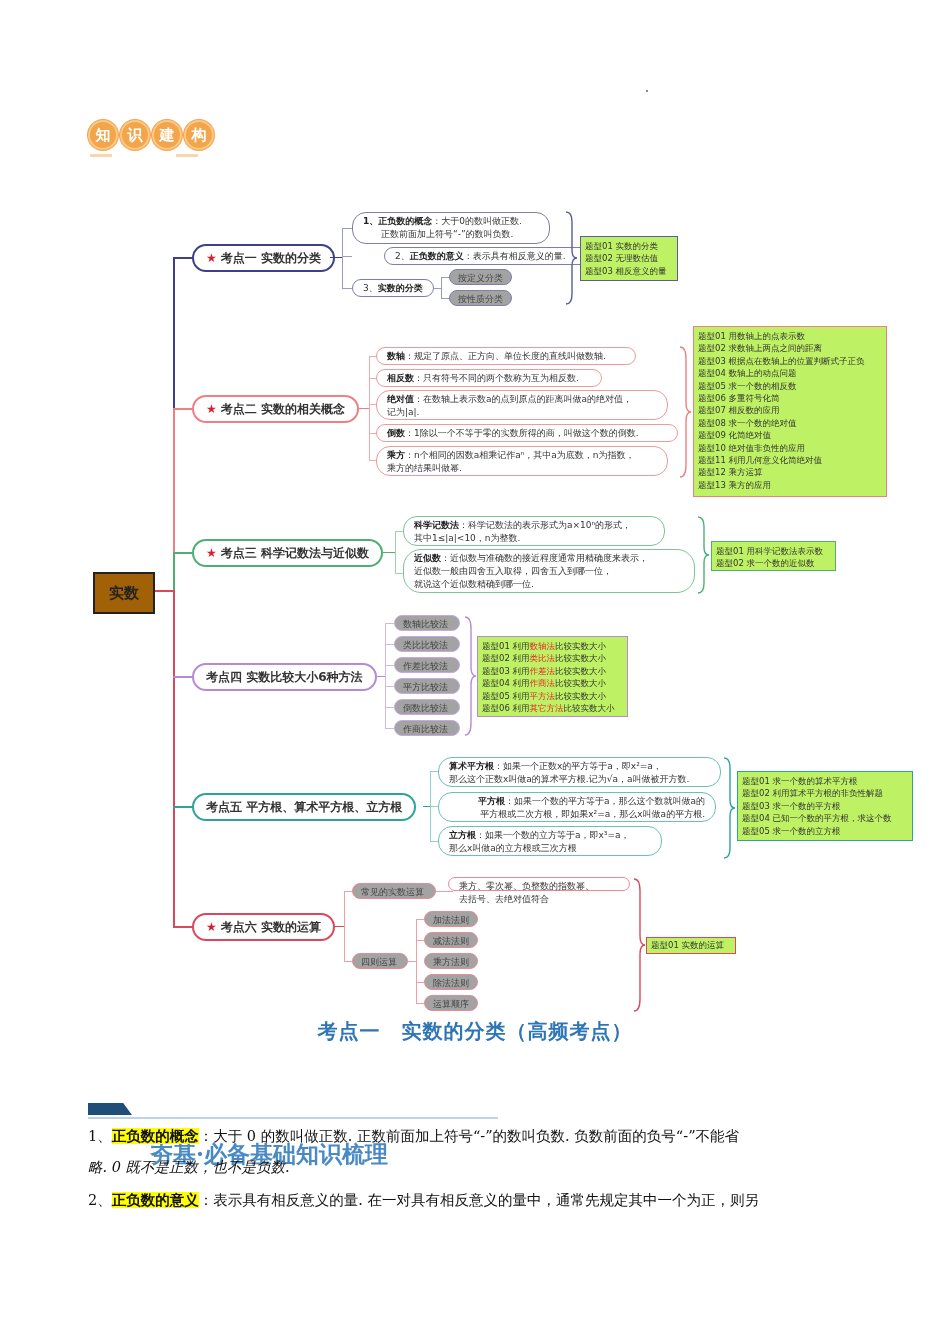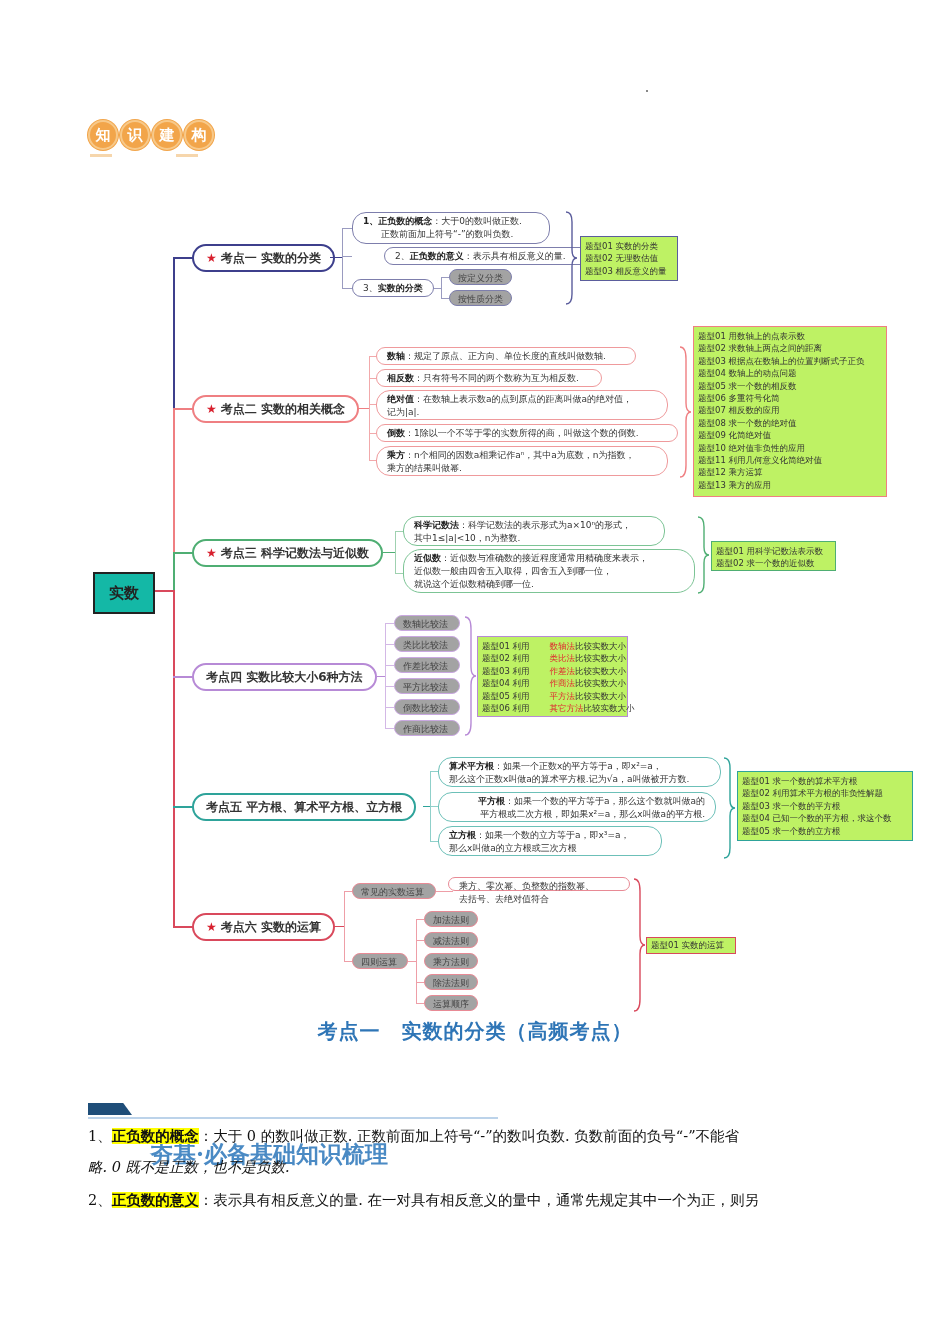--- a/index.html
+++ b/index.html
@@ -4,30 +4,30 @@
 <style>
   html,body{margin:0;padding:0;background:#fff;}
   body{width:950px;height:1344px;position:relative;overflow:hidden;font-family:"DejaVu Sans","Liberation Sans",sans-serif;color:#333;}
   .abs{position:absolute;}
   .dot{position:absolute;left:646px;top:90px;width:2px;height:2px;background:#888;}
   
   .badge{position:absolute;left:88px;top:120px;display:flex;gap:2px;}
   .badge .c{width:26px;height:26px;border-radius:50%;background:#f2a54a;border:2px solid #f7c98a;color:#fff;font-weight:bold;font-size:15px;display:flex;align-items:center;justify-content:center;box-shadow:0 0 0 1px #f2a54a;}
   .badge-line{position:absolute;top:154px;height:3px;background:#f6d6ac;}
   
-  .root{position:absolute;left:93px;top:572px;width:58px;height:38px;border:2px solid #222;display:flex;align-items:center;justify-content:center;font-weight:bold;font-size:15px;color:#222;background:#14b8a6;}
+  .root{position:absolute;left:93px;top:572px;width:58px;height:38px;border:2px solid #222;display:flex;align-items:center;justify-content:center;font-weight:bold;font-size:15px;color:#222;background:#a16207;}
   .line{position:absolute;}
   
   .topic{position:absolute;height:24px;border:2.5px solid;border-radius:14px;background:#fff;display:flex;align-items:center;padding:0 12px;font-size:12px;font-weight:bold;color:#333;white-space:nowrap;box-sizing:content-box;}
   .star{color:#d8202e;font-size:12px;margin-right:4px;}
   .node{position:absolute;border:1px solid;border-radius:12px;background:#fff;font-size:9px;line-height:13px;color:#333;padding:2px 10px;box-sizing:border-box;white-space:nowrap;}
   .node b{font-weight:bold;color:#222;}
   .small{position:absolute;border:1px solid;border-radius:10px;background:#a3a3a3;font-size:9px;color:#444;padding:0 8px;height:16px;line-height:16px;white-space:nowrap;box-sizing:border-box;}
   .box{position:absolute;border:1.5px solid;background:#bef264;font-size:8.5px;line-height:12.4px;color:#333;padding:3px 4px;white-space:nowrap;box-sizing:border-box;}
-  .box .hl{color:#e0262f;padding-left:20px;}
+  .box .hl{color:#e0262f;}
   .conn{position:absolute;border-left:1px solid;}
   .h{position:absolute;border-top:1px solid;}
   
   .sect-title{position:absolute;left:0;width:950px;top:1018px;text-align:center;font-size:20px;font-weight:bold;color:#2e75b6;letter-spacing:1px;font-family:"DejaVu Sans",sans-serif;}
   .banner{position:absolute;left:88px;top:1093px;}
   .banner .blk{position:absolute;left:0;top:10px;width:44px;height:12px;background:#1f4e79;clip-path:polygon(0 0,80% 0,100% 100%,0 100%);}
   .banner .txt{position:absolute;left:62px;top:-2px;font-size:23px;font-weight:bold;color:#4a8ac4;font-family:"DejaVu Serif",serif;white-space:nowrap;margin-top:48px;}
   .banner .ul{position:absolute;left:0;top:24px;width:410px;height:2px;background:#bcd3ea;}
   .para{position:absolute;left:88px;font-family:"DejaVu Serif","Liberation Serif",serif;font-size:14.5px;color:#111;white-space:nowrap;}
   .para .hlt{background:#ffff00;font-weight:bold;font-family:"DejaVu Sans",sans-serif;}

